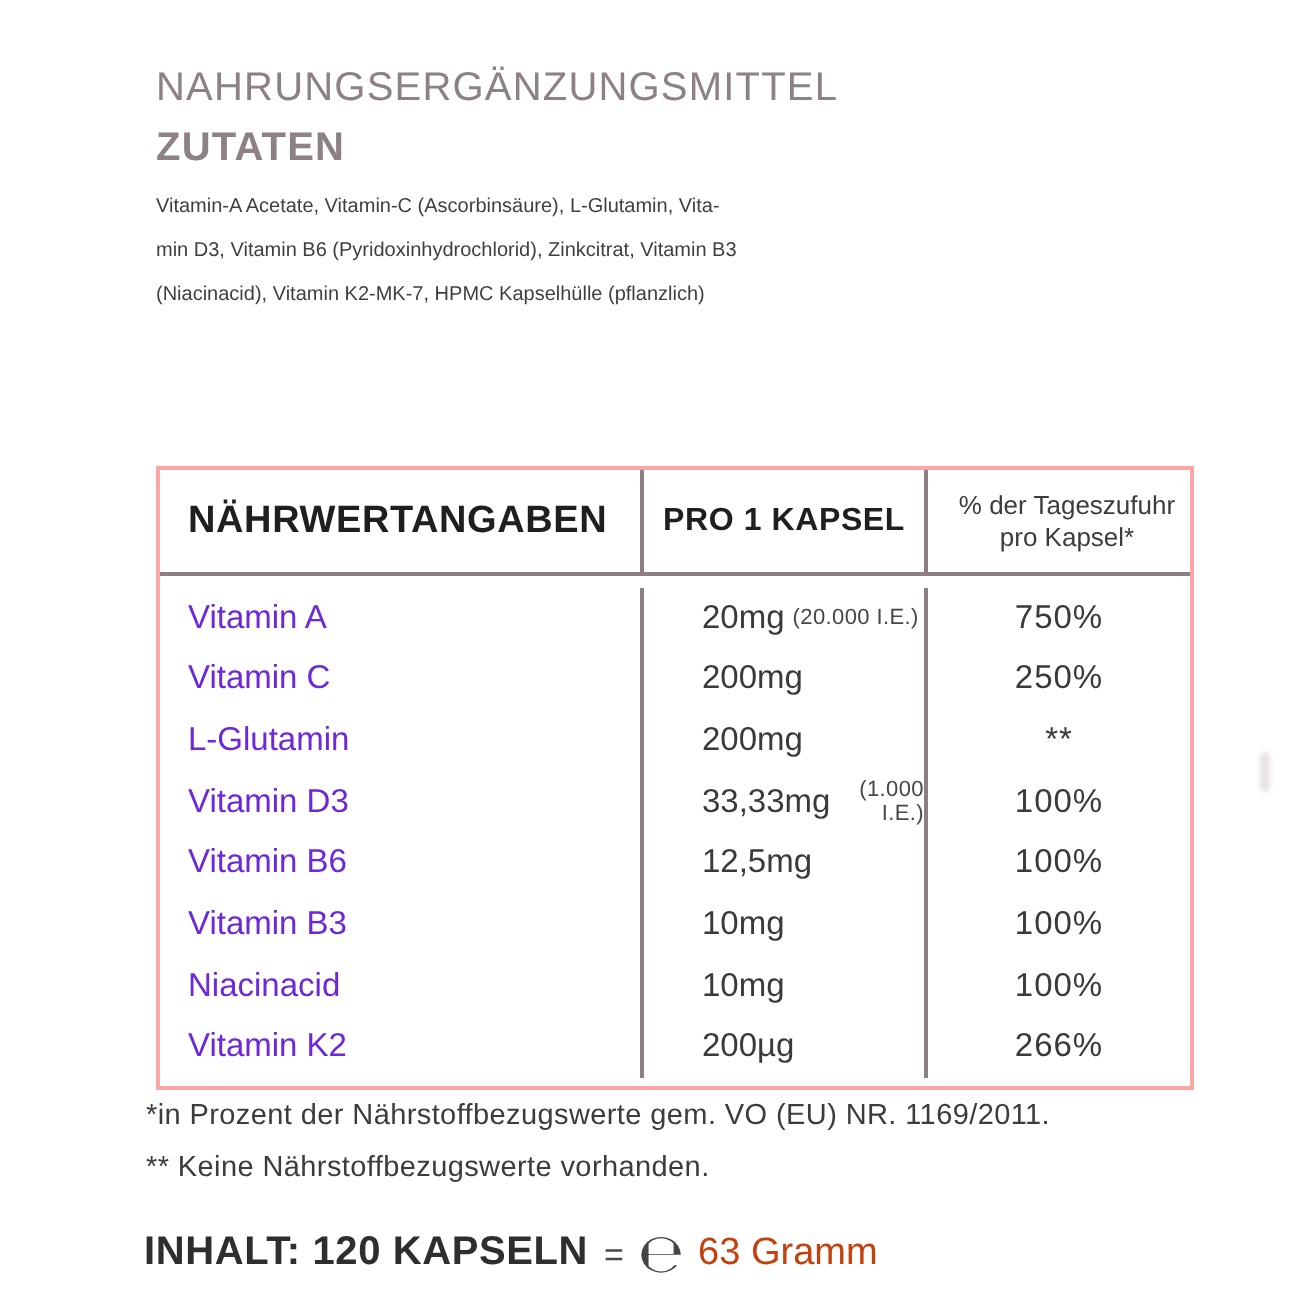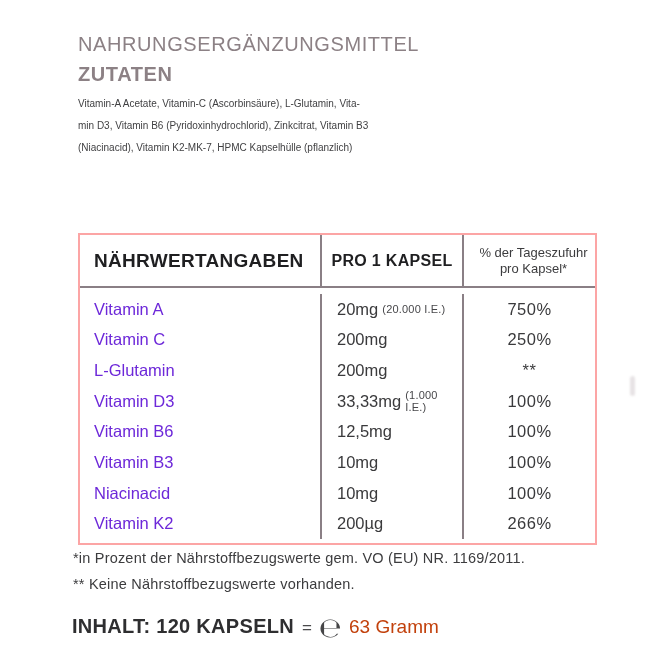--- a/index.html
+++ b/index.html
@@ -36,28 +36,28 @@
     height:53px;border-bottom:2px solid #8a7f85;box-sizing:border-box;
     flex:0 0 auto;
   }
   .nutri-body{
     flex:1 1 auto;
     display:grid;grid-template-columns:240px 142px 1fr;
     grid-auto-rows:1fr;
     padding-top:6px;padding-bottom:4px;box-sizing:border-box;
   }
   .cell{display:flex;align-items:center;box-sizing:border-box;}
-  .col2{border-left:2px solid #8a7f85;}
+  .col2{border-left:2px solid #8a7f85;text-align:right;}
   .col3{border-left:2px solid #8a7f85;}
   .hdr-col1{padding-left:14px;font-size:19px;font-weight:700;letter-spacing:0.3px;color:#1f1f21;}
   .hdr-col2{justify-content:center;font-size:16px;font-weight:700;letter-spacing:0.3px;color:#1f1f21;}
   .hdr-col3{padding-left:8px;font-size:13px;line-height:16px;color:#3c3c3e;
             flex-direction:column;align-items:center;justify-content:center;}
   .name-cell{padding-left:14px;font-size:16.5px;color:#6d28d9;}
-  .amount-cell{padding-left:15px;font-size:16.5px;color:#3a3a3c;}
+  .amount-cell{padding-left:29px;font-size:16.5px;color:#3a3a3c;}
   .amount-note{font-size:11px;margin-left:4px;color:#47474a;letter-spacing:0.2px;}
   .daily-cell{justify-content:center;font-size:16.5px;color:#3a3a3c;letter-spacing:0.5px;}
 
   .footnotes{
     position:absolute;left:73px;top:545px;
     font-size:14.5px;line-height:26px;color:#3c3c3e;letter-spacing:0.2px;
   }
 
   .content-line{
     position:absolute;left:72px;top:615px;

